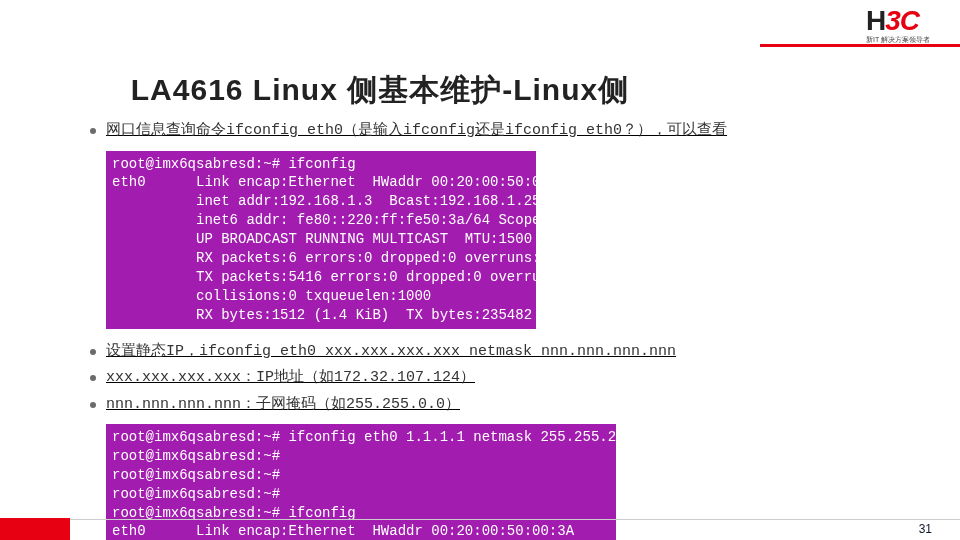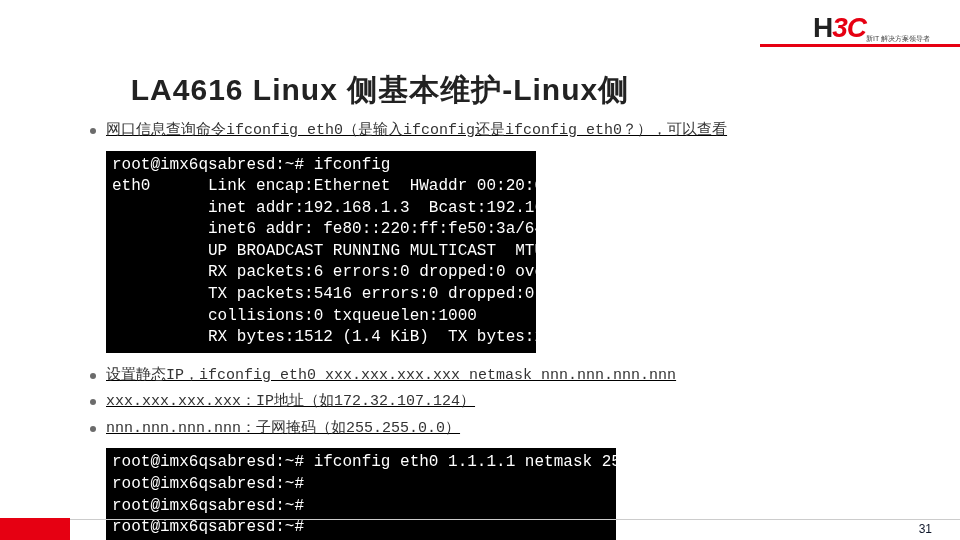--- a/index.html
+++ b/index.html
@@ -6,24 +6,25 @@
   body {
     width: 960px;
     height: 540px;
     background: #fff;
     font-family: "Microsoft YaHei", Arial, sans-serif;
     position: relative;
     overflow: hidden;
   }
   .logo {
     position: absolute;
-    top: 12px;
+    top: 5px;
     right: 30px;
     display: flex;
-    align-items: flex-end;
+    flex-direction: column;
+    align-items: flex-start;
   }
   .logo-text {
     font-size: 28px;
     font-weight: bold;
     color: #e60012;
     letter-spacing: -1px;
     font-style: italic;
   }
   .logo-text .h { color: #222; font-style: normal; }
   .logo-sub {
@@ -69,24 +70,24 @@
     width: 6px;
     height: 6px;
     background: #6b6b6b;
     border-radius: 50%;
     margin-top: 8px;
     margin-right: 10px;
     flex-shrink: 0;
   }
   .mono { font-family: "Courier New", monospace; }
   .terminal {
-    background: #000000;
+    background: #a21caf;
     color: #fff;
     font-family: "Courier New", monospace;
-    font-size: 16px;
+    font-size: 14px;
     line-height: 1.35;
     padding: 4px 6px;
     white-space: pre;
     margin: 4px 0 12px 16px;
     display: inline-block;
   }
   .term1 { width: 430px; }
   .term2 { width: 510px; }
   .red-block {
     position: absolute;

